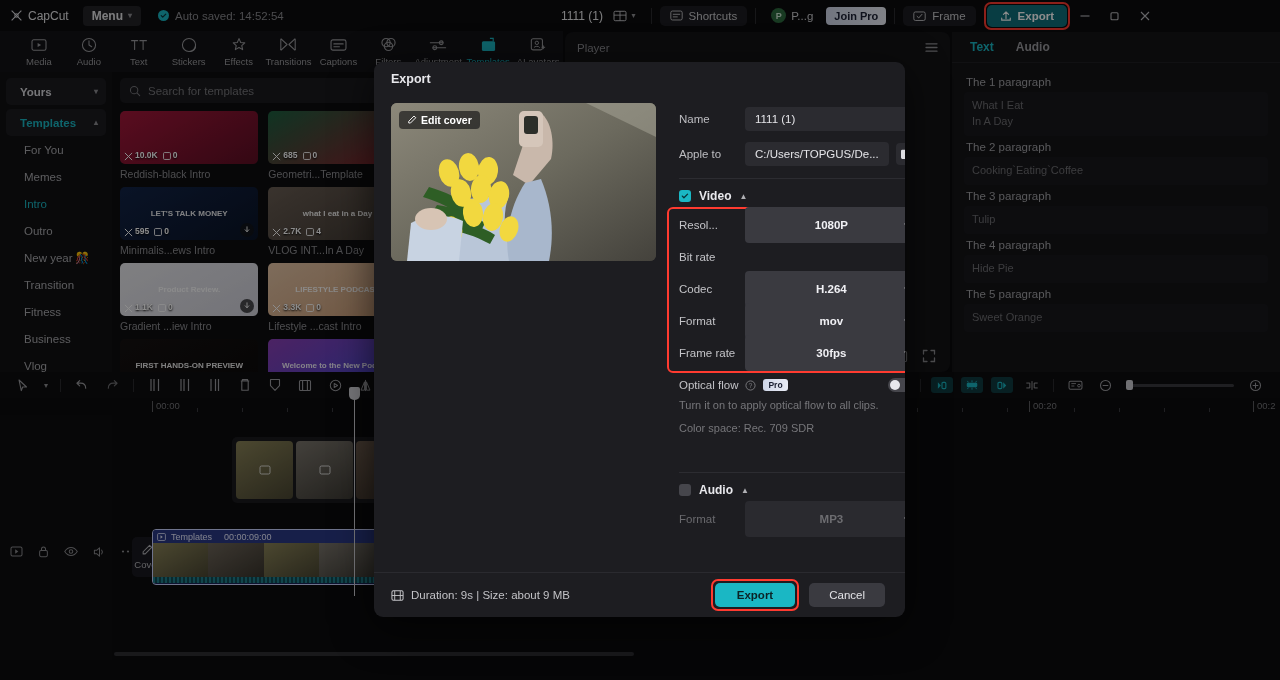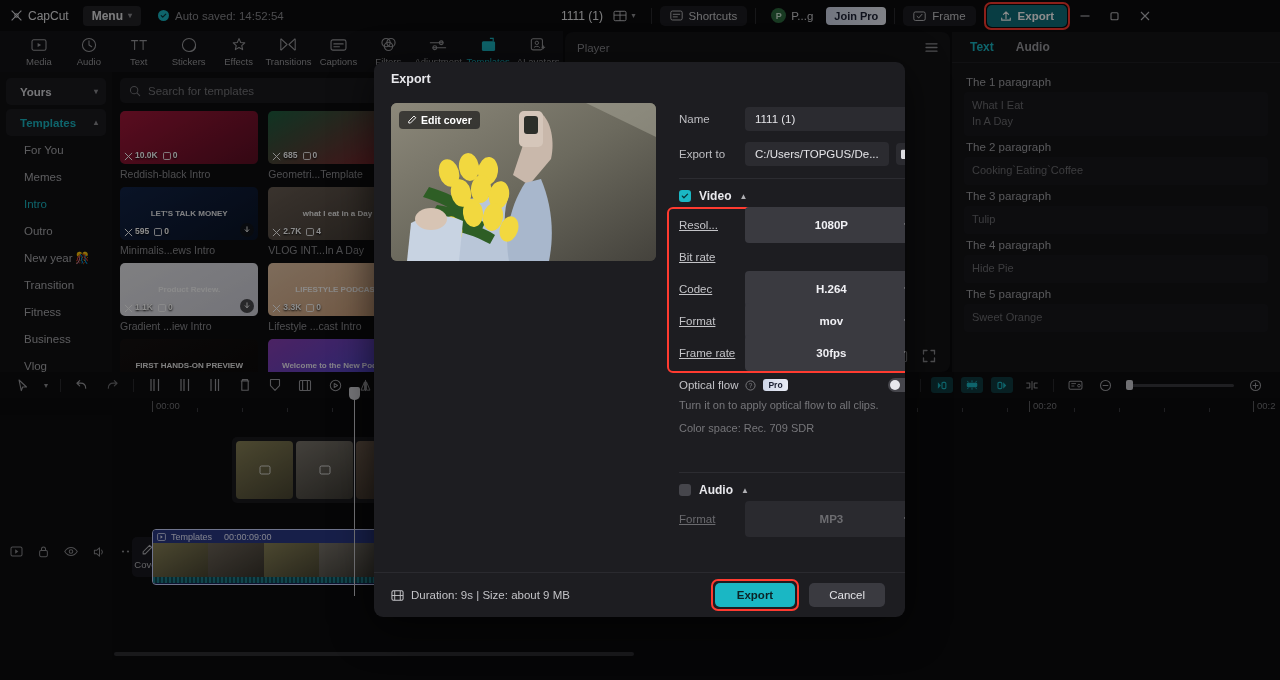--- a/index.html
+++ b/index.html
@@ -187,21 +187,21 @@
     padding:0 10px; font-size:11.5px; color:#e4e4e8;
   }
   .folder-btn { width:22px; height:22px; margin-left:7px; background:#2b2b30; border-radius:4px;
                 display:flex; align-items:center; justify-content:center; color:#dcdce0;}
   .hr { height:1px; background:#2c2c31; margin:9px 0 4px 0;}
   .secthead { display:flex; align-items:center; gap:8px; height:26px; font-size:12px; color:#e8e8ec; font-weight:bold;}
   .cbox { width:12px; height:12px; border-radius:3px; background:#1ab7c4; display:flex; align-items:center; justify-content:center;}
   .cbox.off { background:#46464c; }
   .up { font-size:8px; color:#b0b0b4; }
   .orow { display:flex; align-items:center; height:32px; }
-  .olabel { width:66px; font-size:11.5px; color:#c3c3c7;text-decoration:underline;}
+  .olabel { width:66px; font-size:11.5px; color:#c3c3c7;}
   .olabel.dim { color:#6a6a6e;}
   .sel {
     flex:1; height:36px; background:#3a3a40; border-radius:4px; position:relative;
     display:flex; align-items:center; justify-content:center; font-size:11.5px; color:#f0f0f4; font-weight:bold;
   }
   .sel.dim { background:#2a2a2f; color:#6d6d71;}
   .sel .chev { position:absolute; right:9px; font-size:9px; color:#c9c9cd; font-weight:normal;}
   .hl-box { position:absolute; border:2.5px solid #ff3b30; border-radius:6px; pointer-events:none;}
   .optrow { display:flex; align-items:center; gap:7px; height:24px; margin-top:4px;}
   .pro-badge { background:linear-gradient(90deg,#cfd6e8,#e9ecf5); color:#1b2033; font-size:8.5px; font-weight:bold;
@@ -992,21 +992,21 @@
           <span>Edit cover</span>
         </div>
       </div>
 
       <div class="form">
         <div class="frow">
           <div class="flabel">Name</div>
           <div class="finput">1111 (1)</div>
         </div>
         <div class="frow">
-          <div class="flabel">Export to</div>
+          <div class="flabel">Apple to</div>
           <div class="finput">C:/Users/TOPGUS/De...</div>
           <div class="folder-btn">
             <svg width="14" height="12" viewBox="0 0 15 13">
                 <path d="M1 3.2a1.4 1.4 0 0 1 1.4-1.4h3l1.3 1.6h6a1.4 1.4 0 0 1 1.4 1.4v5.6a1.4 1.4 0 0 1-1.4 1.4H2.4A1.4 1.4 0 0 1 1 10.4z" fill="#dcdce0"></path>
               </svg>
           </div>
         </div>
 
         <div class="hr"></div>
 

